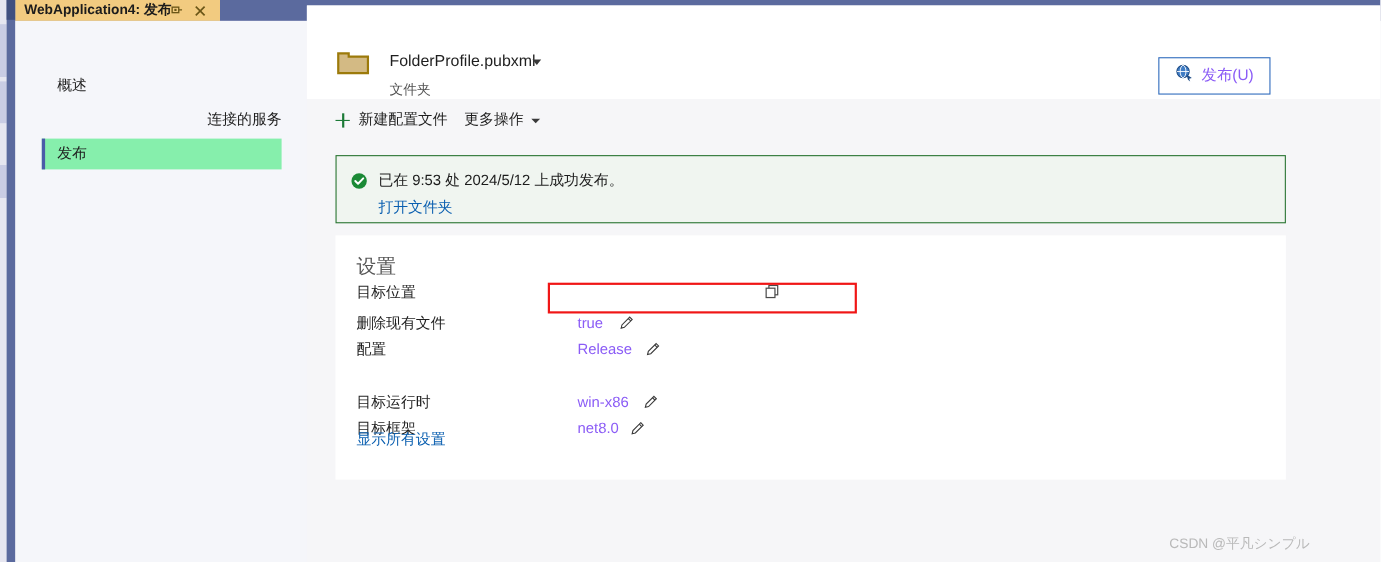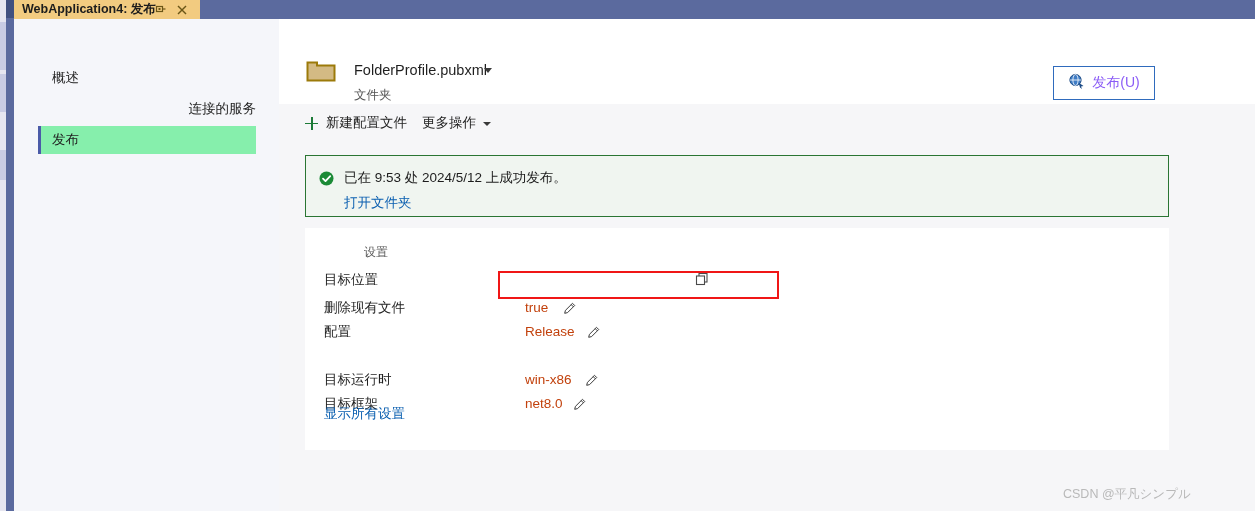--- a/index.html
+++ b/index.html
@@ -81,21 +81,21 @@
   .nav-item.i0 { top: 45px; }
   .nav-item.i1 { top: 76px; justify-content: flex-end; }
   .nav-item.i2 { top: 107px; background: #86efac; }
   .nav-item.i2::before {
     content: ""; position: absolute; left: 0; top: 0;
     width: 3px; height: 28px; background: #4b5ba8;
   }
 
   
   .content {
-    position: absolute; left: 279px; top: 19px;
+    position: absolute; left: 279px; top: 5px;
     width: 976px; height: 448px;
     background: #f6f6f8;
   }
   .content-white-top {
     position: absolute; left: 0; top: 0;
     width: 976px; height: 85px;
     background: #ffffff;
   }
 
   
@@ -183,30 +183,30 @@
   }
 
   
   .settings-card {
     position: absolute; left: 26px; top: 209px;
     width: 864px; height: 222px;
     background: #ffffff;
   }
   .settings-title {
     position: absolute; left: 19px; top: 16px;
-    font-size: 12px; color: #585858; margin-left: 40px;
+    font-size: 18px; color: #585858;
   }
   .row { position: absolute; left: 19px; width: 820px; height: 24px; }
   .row .k {
     position: absolute; left: 0; top: 0;
     font-size: 13.5px; color: #1f1f1f; line-height: 24px;
   }
   .row .v {
     position: absolute; left: 201px; top: 0;
-    font-size: 13.5px; color: #c2410c; line-height: 24px;
+    font-size: 13.5px; color: #8b5cf6; line-height: 24px;
   }
   .row .v.link { color: #0a5fb0; cursor: pointer; }
   .pencil {
     position: absolute; top: 5px; width: 13px; height: 13px;
   }
   .copy-icon { position: absolute; top: 4px; left: 371px; width: 14px; height: 14px; }
   .r0 { top: 40px; } .r1 { top: 68px; } .r2 { top: 92px; }
   .r3 { top: 116px; margin-top: 48px; } .r4 { top: 140px; }
   .showall {
     position: absolute; left: 19px; top: 177px;

